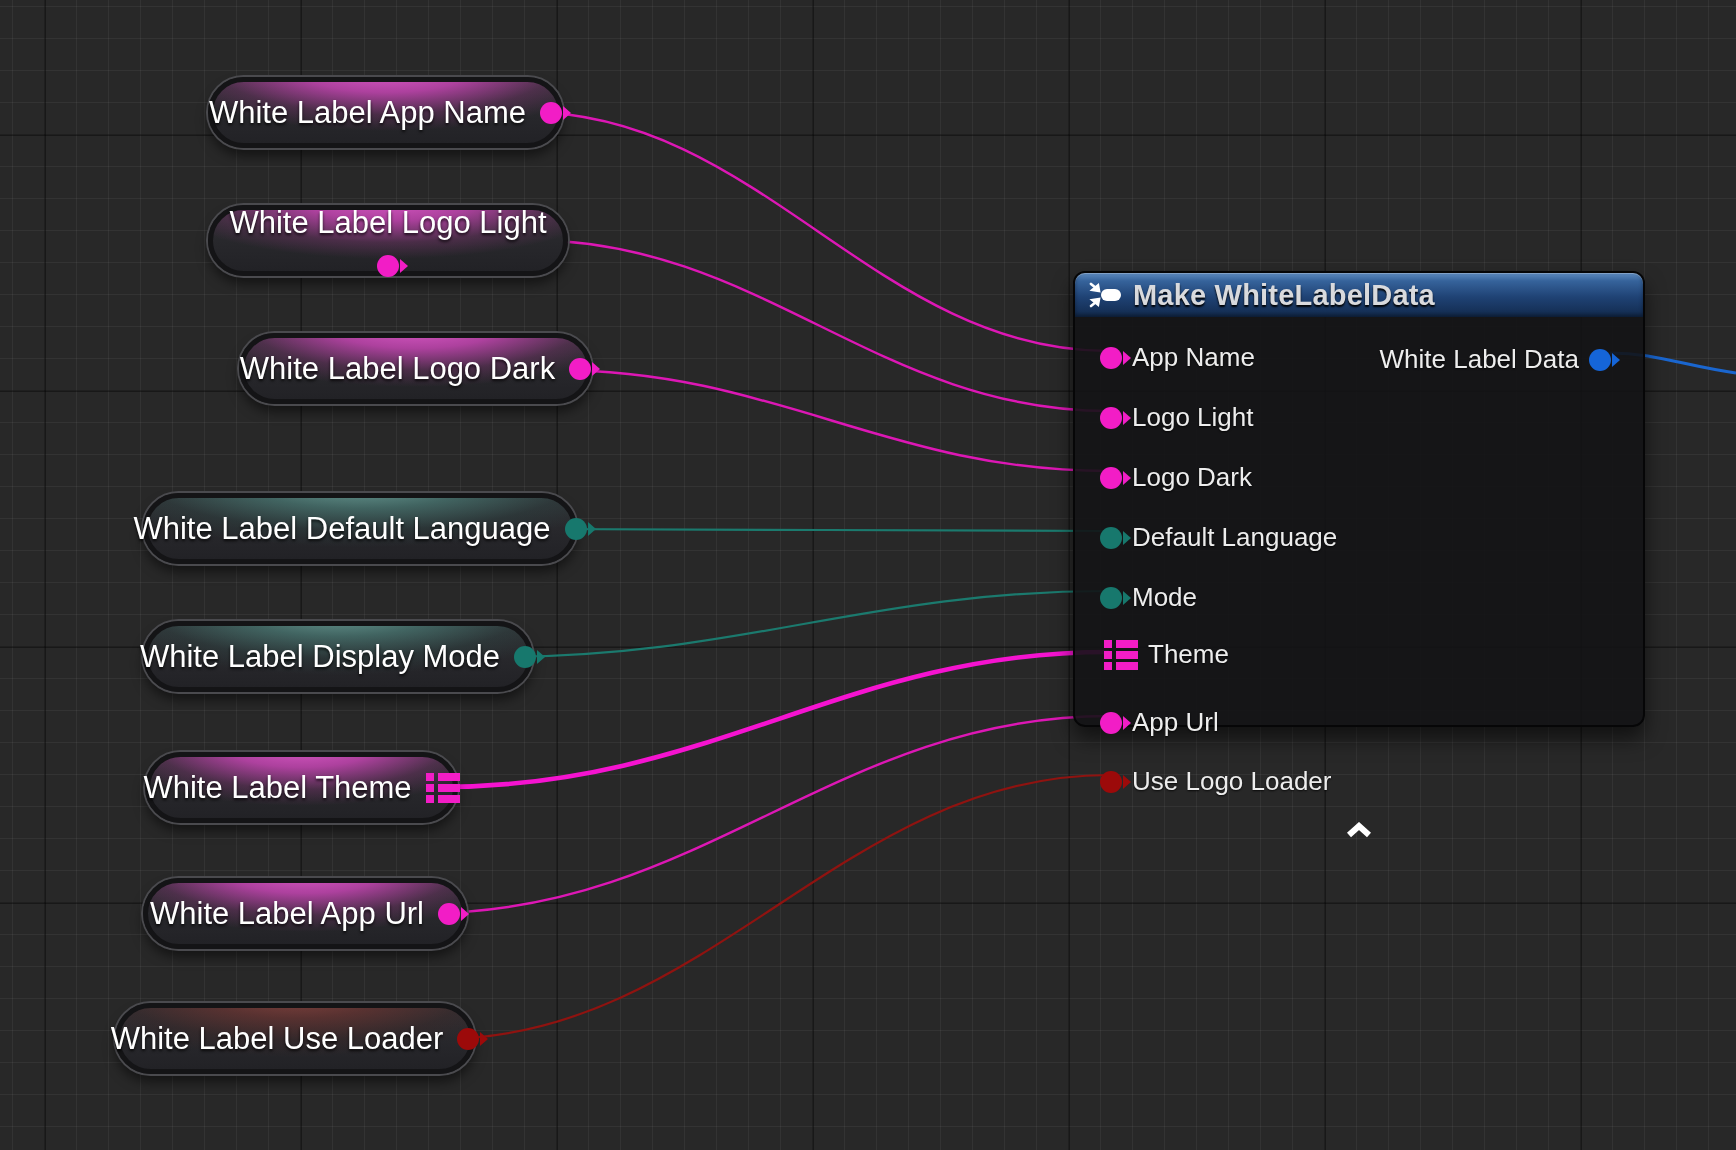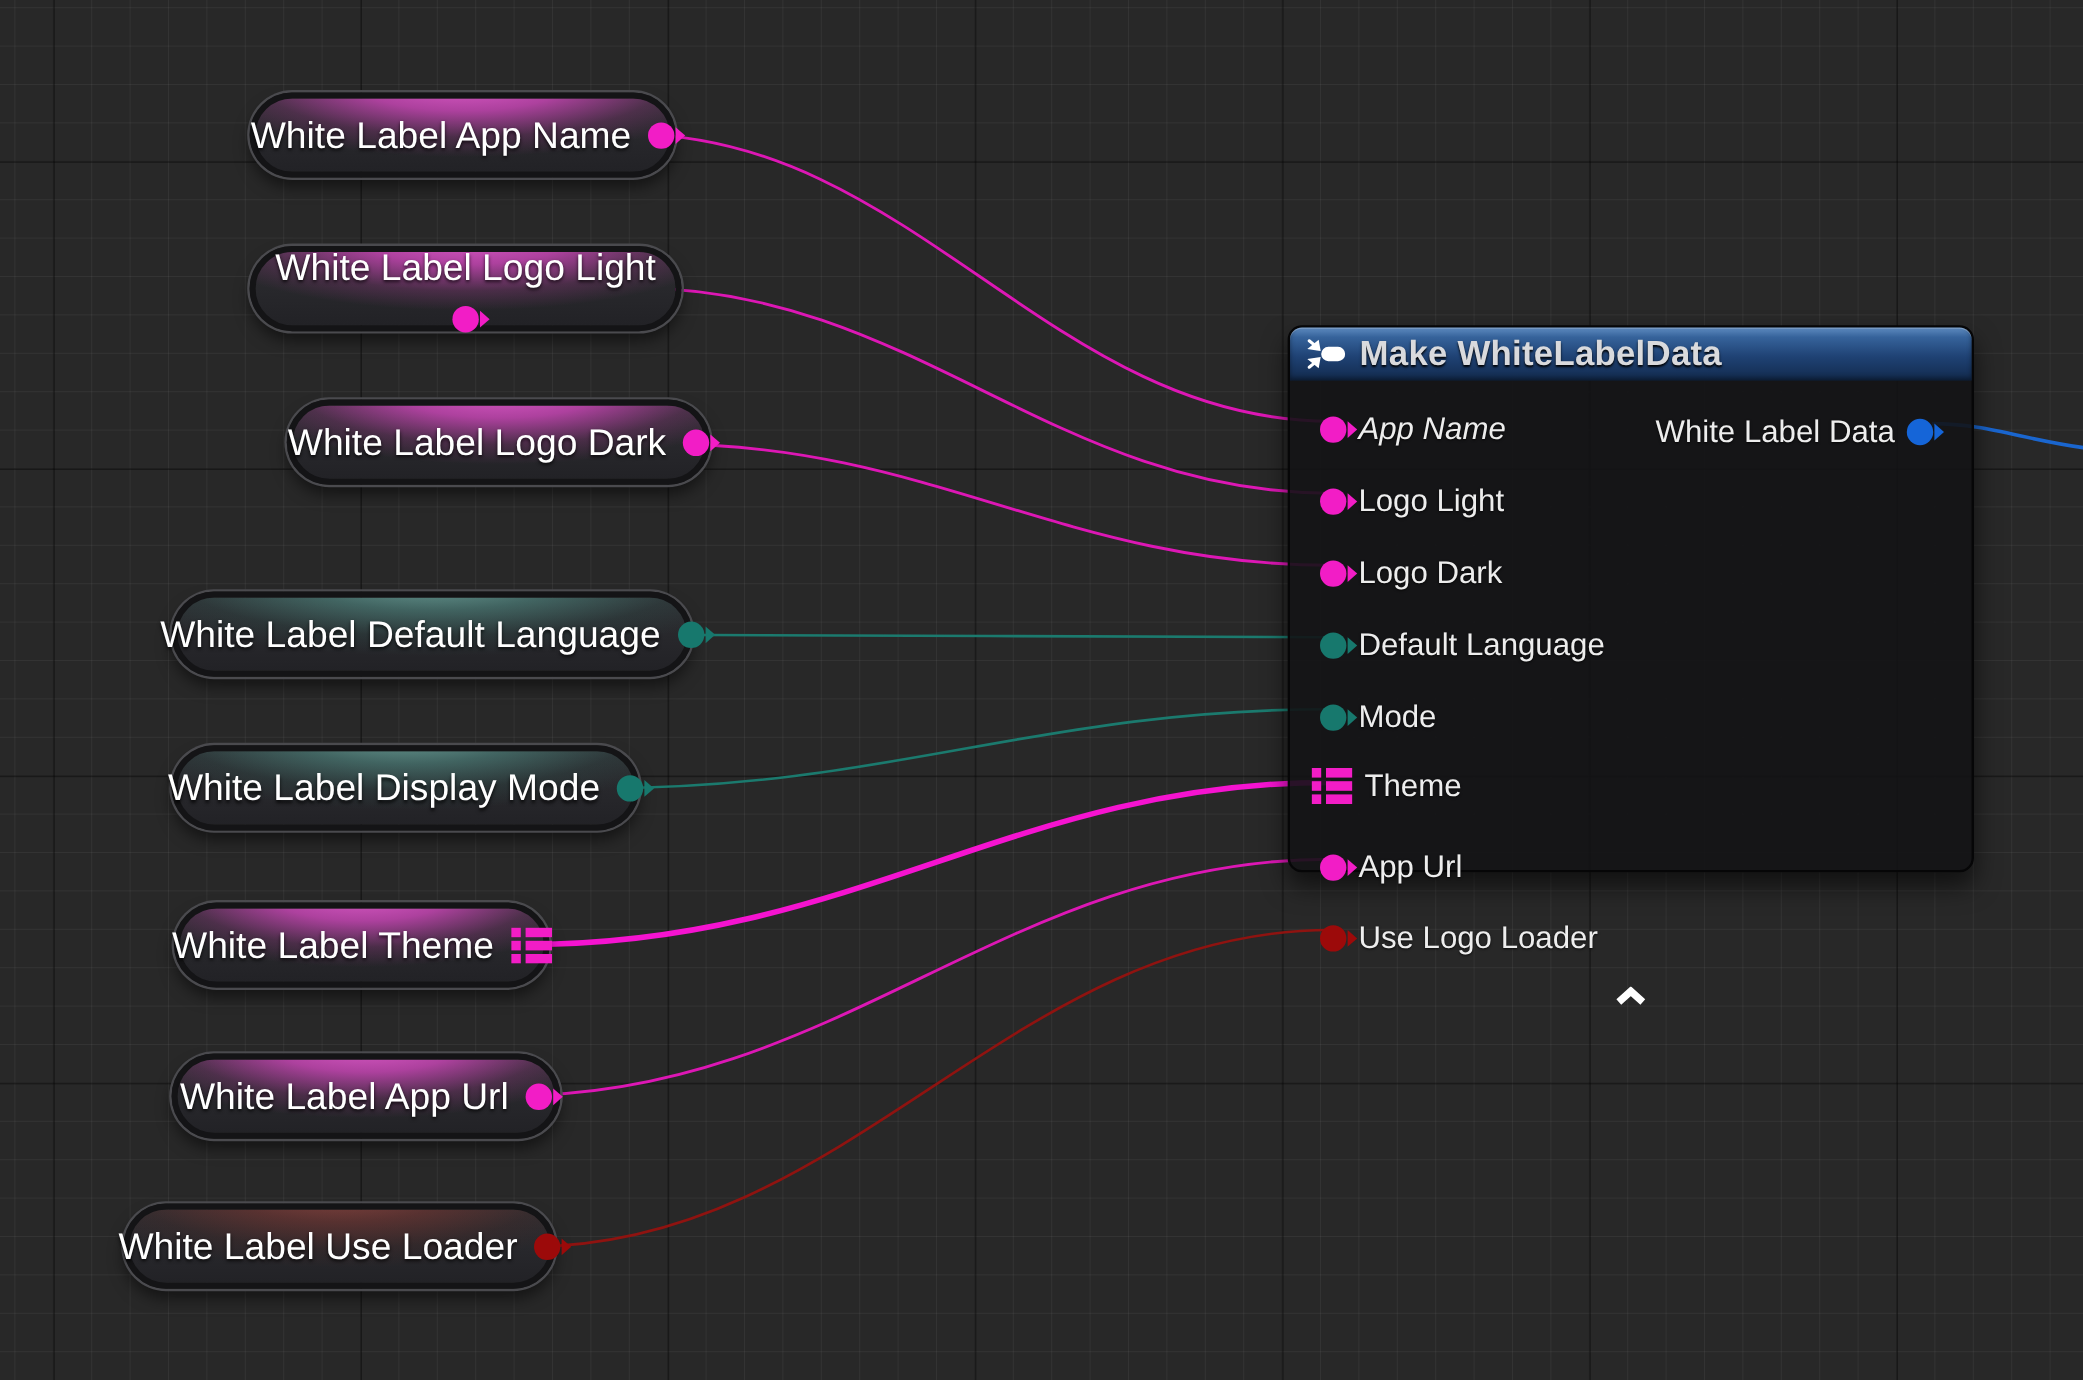--- a/index.html
+++ b/index.html
@@ -126,60 +126,60 @@
           <rect x="12" y="22" width="22" height="8"></rect>
       </g>
     </svg>
   </div>
 
   <div class="var-node glow-pink" style="left:143px;top:878px;width:324px;">
     <span>White Label App Url</span>
     <span class="pin pin-string"></span>
   </div>
 
-  <div class="var-node glow-red" style="left:103px;top:1003px;width:360px;">
+  <div class="var-node glow-red" style="left:115px;top:1003px;width:360px;">
     <span>White Label Use Loader</span>
     <span class="pin pin-bool"></span>
   </div>
 
   <div id="make-node">
     <div id="make-header">
       <svg width="32" height="30" viewBox="0 0 32 30">
         <g stroke="#ffffff" stroke-width="2.6" fill="#ffffff" stroke-linecap="round">
           <line x1="2" y1="4" x2="7" y2="8"></line>
           <polygon points="10,11 3.5,10 9,5.5"></polygon>
           <line x1="2" y1="26" x2="7" y2="22"></line>
           <polygon points="10,19 9,24.5 3.5,20"></polygon>
         </g>
         <rect x="12" y="9" width="20" height="12" rx="6" fill="#ffffff"></rect>
       </svg>
       <span id="make-title">Make WhiteLabelData</span>
     </div>
 
-    <div class="pin-row" style="top:69px;font-style:italic;">
+    <div class="pin-row" style="top:69px;">
       <span class="pin pin-string"></span>
       <span>App Name</span>
     </div>
     <div class="pin-row" style="top:129px;">
       <span class="pin pin-string"></span>
       <span>Logo Light</span>
     </div>
     <div class="pin-row" style="top:189px;">
       <span class="pin pin-string"></span>
       <span>Logo Dark</span>
     </div>
     <div class="pin-row" style="top:249px;">
       <span class="pin pin-enum"></span>
       <span>Default Language</span>
     </div>
     <div class="pin-row" style="top:309px;">
       <span class="pin pin-enum"></span>
       <span>Mode</span>
     </div>
-    <div class="pin-row" style="top:366px;left:18px;text-align:center;">
+    <div class="pin-row" style="top:366px;left:29px;text-align:center;">
       <svg class="struct-icon" width="34" height="30" viewBox="0 0 34 30">
         <g fill="#f21dc6">
           <rect x="0" y="0" width="8" height="8"></rect>
             <rect x="12" y="0" width="22" height="8"></rect>
           <rect x="0" y="11" width="8" height="8"></rect>
             <rect x="12" y="11" width="22" height="8"></rect>
           <rect x="0" y="22" width="8" height="8"></rect>
             <rect x="12" y="22" width="22" height="8"></rect>
         </g>
       </svg>

